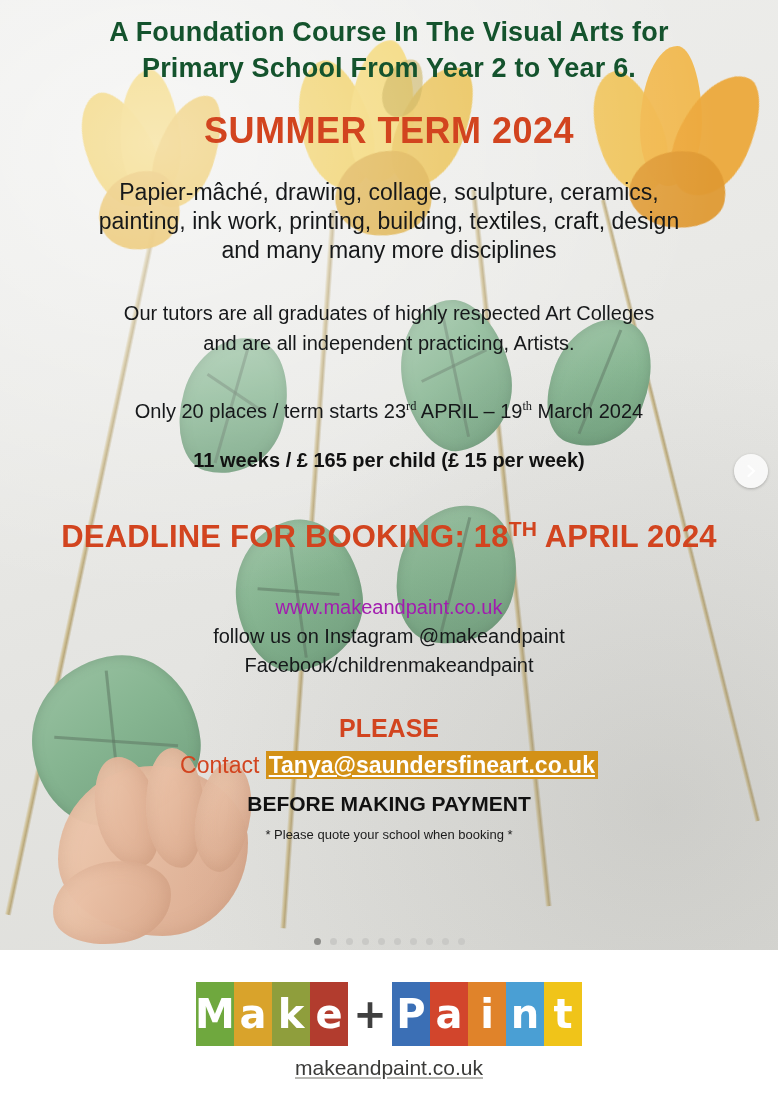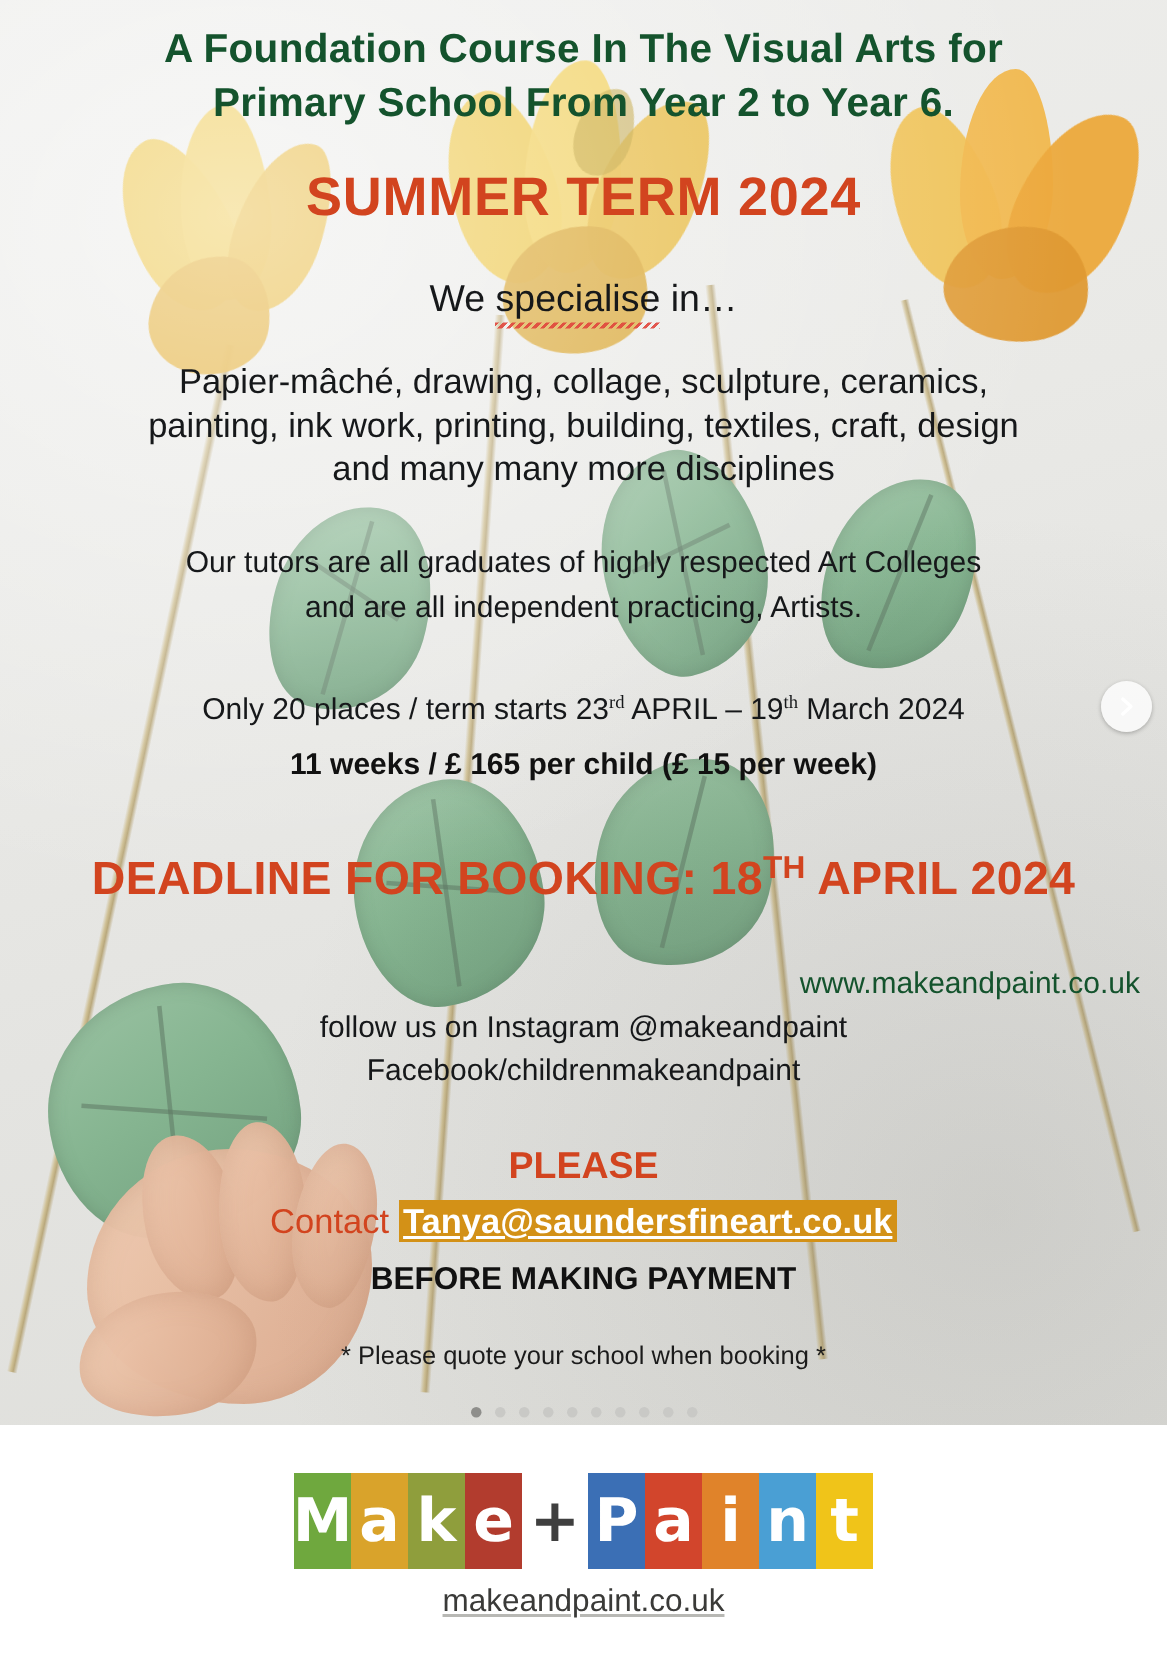--- a/index.html
+++ b/index.html
@@ -145,40 +145,39 @@
   .places {
     font-size: 20px;
     line-height: 30px;
     margin-top: 33px;
     color: #16181a;
   }
 
   .weeks {
     font-size: 20px;
     line-height: 30px;
-    margin-top: 6px;
+    margin-top: 19px;
     font-weight: bold;
     color: #111;
   }
 
   .deadline {
     color: #d2441f;
     font-weight: bold;
     font-size: 31px;
     line-height: 40px;
     margin-top: 34px;
     letter-spacing: 0.2px;
   }
 
   .website {
     font-size: 20px;
     line-height: 29px;
     margin-top: 36px;
-    color: #14532d;
-    text-align: right;
+    color: #a21caf;
   }
 
   .social {
     font-size: 20px;
     line-height: 29px;
     color: #16181a;
   }
 
   .please {
     color: #d2441f;
@@ -204,23 +203,23 @@
 
   .before {
     font-size: 21px;
     font-weight: bold;
     line-height: 29px;
     margin-top: 8px;
     color: #111;
   }
 
   .quote {
-    font-size: 17px;
+    font-size: 13px;
     line-height: 25px;
-    margin-top: 24px;
+    margin-top: 4px;
     color: #1b1b1b;
   }
 
   sup { font-size: 0.62em; vertical-align: super; font-family: Liberation Serif, serif; }
   .sup-caps { font-size: 0.68em; vertical-align: super; }
 
   
   .next-arrow {
     position: absolute;
     right: 10px;
@@ -351,25 +350,20 @@
     <div class="hand" style="left:52px;  top:862px; width:120px; height:82px;  transform:rotate(-10deg);"></div>
   </div>
 
   <div class="poster">
 
     <p class="line head-orange">A Foundation Course In The Visual Arts for</p>
     <p class="line head-orange">Primary School From Year 2 to Year 6.</p>
 
     <p class="line summer">SUMMER TERM 2024</p>
 
-    <p class="line">
-      <span class="specialise">
-        <span>We </span><span class="spell">specialise</span><span> in…</span>
-      </span>
-    </p>
 
     <div class="body-list">
       <p class="line">Papier-mâché, drawing, collage, sculpture, ceramics,</p>
       <p class="line">painting, ink work, printing, building, textiles, craft, design</p>
       <p class="line">and many many more disciplines</p>
     </div>
 
     <div class="tutors">
       <p class="line">Our tutors are all graduates of highly respected Art Colleges</p>
       <p class="line">and are all independent practicing, Artists.</p>

